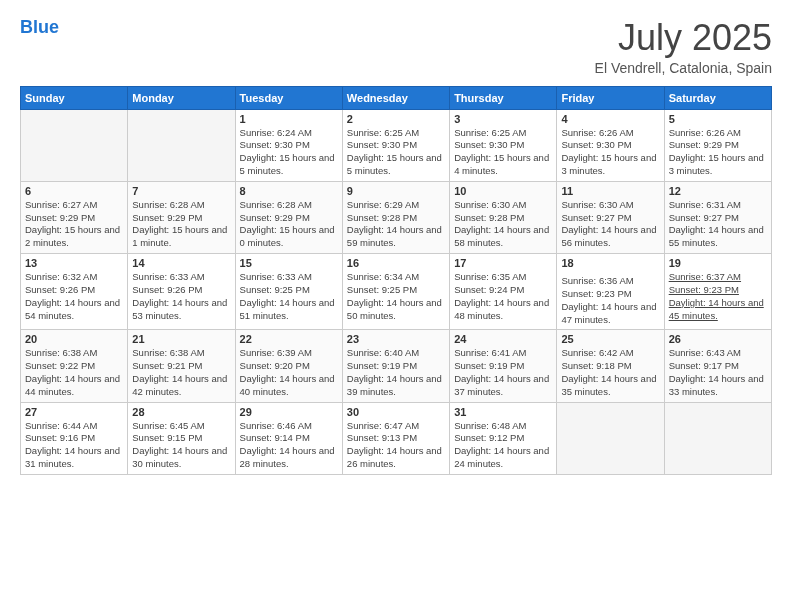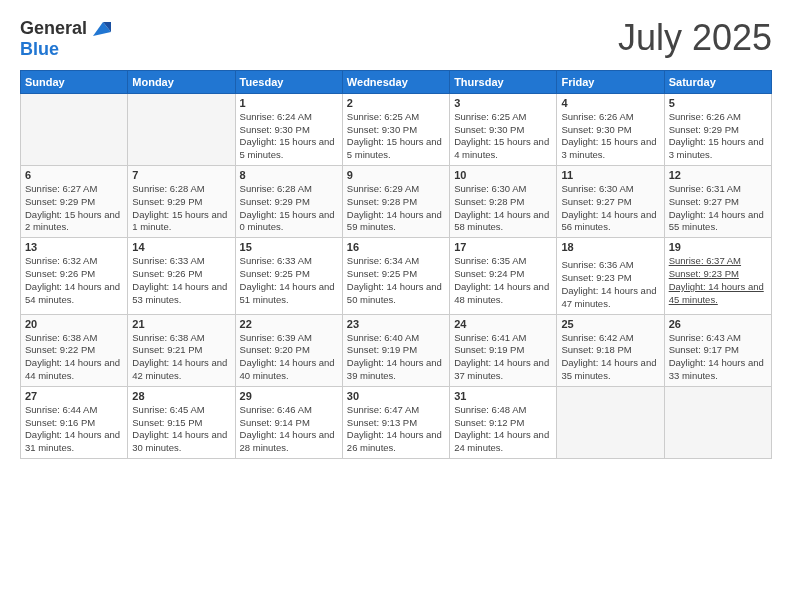--- a/index.html
+++ b/index.html
@@ -95,34 +95,28 @@
       background: #fafafa;
     }
   </style>
 </head>
 <body>
 
 <div class="page">
   <div class="header">
     <div class="logo">
       <div>
-        <div style="display:flex;align-items:center;">
-          <span class="logo-text logo-general">General</span>
-          <svg class="logo-icon" viewBox="0 0 22 22" xmlns="http://www.w3.org/2000/svg">
-            <polygon points="4,18 14,4 22,14" fill="#2176d2"></polygon>
-            <polygon points="14,4 22,14 22,4" fill="#1a4fa0"></polygon>
-          </svg>
-        </div>
         <div>
           <span class="logo-text logo-blue">Blue</span>
         </div>
       </div>
     </div>
     <div class="title-area">
       <div class="month-year">July 2025</div>
+      <div class="location">El Vendrell, Catalonia, Spain</div>
     </div>
   </div>
 
   <table class="calendar">
     <thead>
       <tr>
       <th>Sunday</th>
           <th>Monday</th>
           <th>Tuesday</th>
           <th>Wednesday</th>

